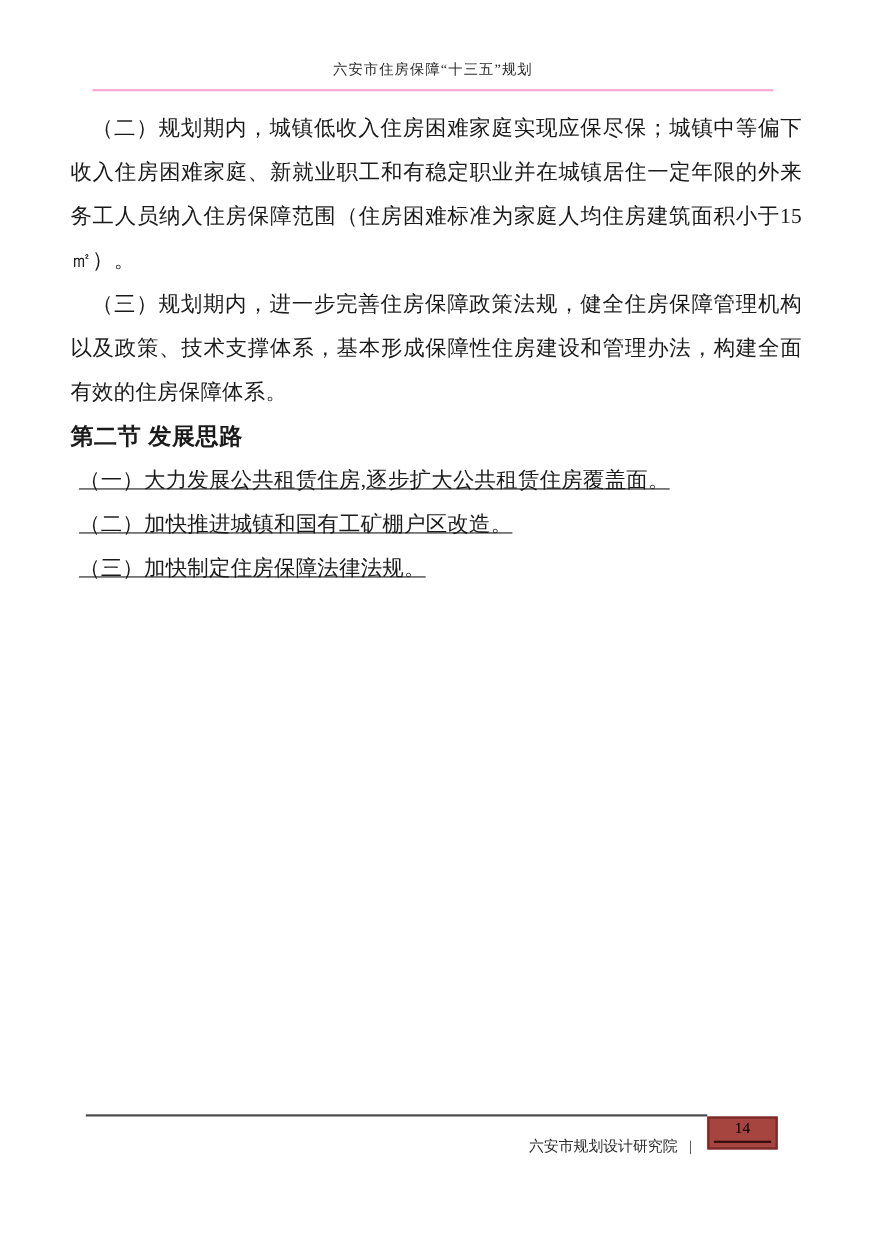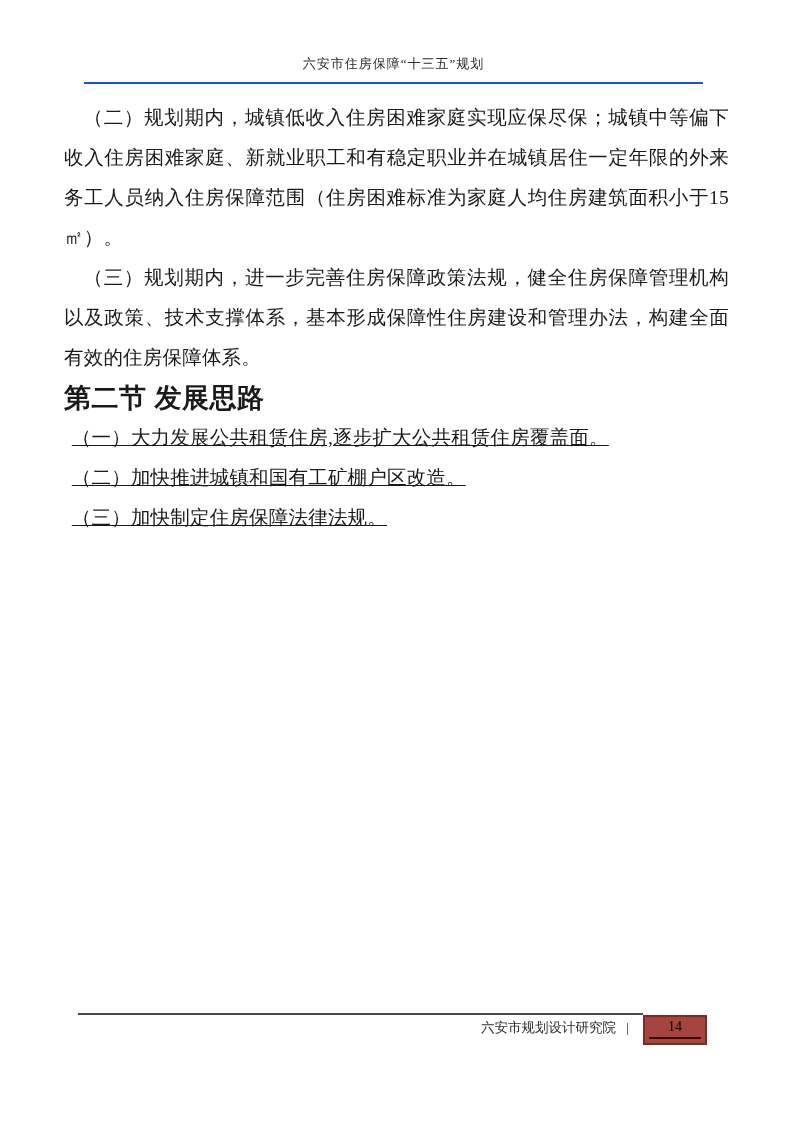--- a/index.html
+++ b/index.html
@@ -18,21 +18,21 @@
   }
 
   
   .header {
     position: absolute;
     top: 0;
     left: 84px;
     right: 90px;
     padding-top: 54px;
     padding-bottom: 9px;
-    border-bottom: 2px solid #1d4ed8;
+    border-bottom: 2px solid #f9a8d4;
     text-align: center;
   }
   .header-title {
     font-size: 13px;
     letter-spacing: 1px;
     color: #2a2a2a;
   }
 
   
   .content {
@@ -56,21 +56,21 @@
   .para-first { margin-top: 0; }
   .item { margin-top: 2px; }
   .indent-1  { text-indent: 1em; }
   .indent-2  { text-indent: 2em; }
   .indent-04 { text-indent: 0.4em; text-decoration: underline; }
   .section-heading {
     margin-top: 16px;
     margin-bottom: 1px;
     font-family: "Liberation Sans", "DejaVu Sans", sans-serif;
     font-weight: bold;
-    font-size: 27px;
+    font-size: 21px;
     line-height: 40px;
     letter-spacing: 0.5px;
   }
 
   
   .footer {
     position: absolute;
     top: 1013px;
     left: 78px;
     width: 629px;
@@ -79,21 +79,21 @@
   .footer-rule {
     position: absolute;
     top: 0;
     left: 0;
     width: 565px;
     height: 2px;
     background: #4a4a4a;
   }
   .footer-text {
     position: absolute;
-    top: 6px;
+    top: 20px;
     right: 78px;
     font-size: 13.5px;
     color: #2a2a2a;
     white-space: nowrap;
   }
   .footer-sep {
     display: inline-block;
     margin-left: 7px;
     color: #2a2a2a;
   }

